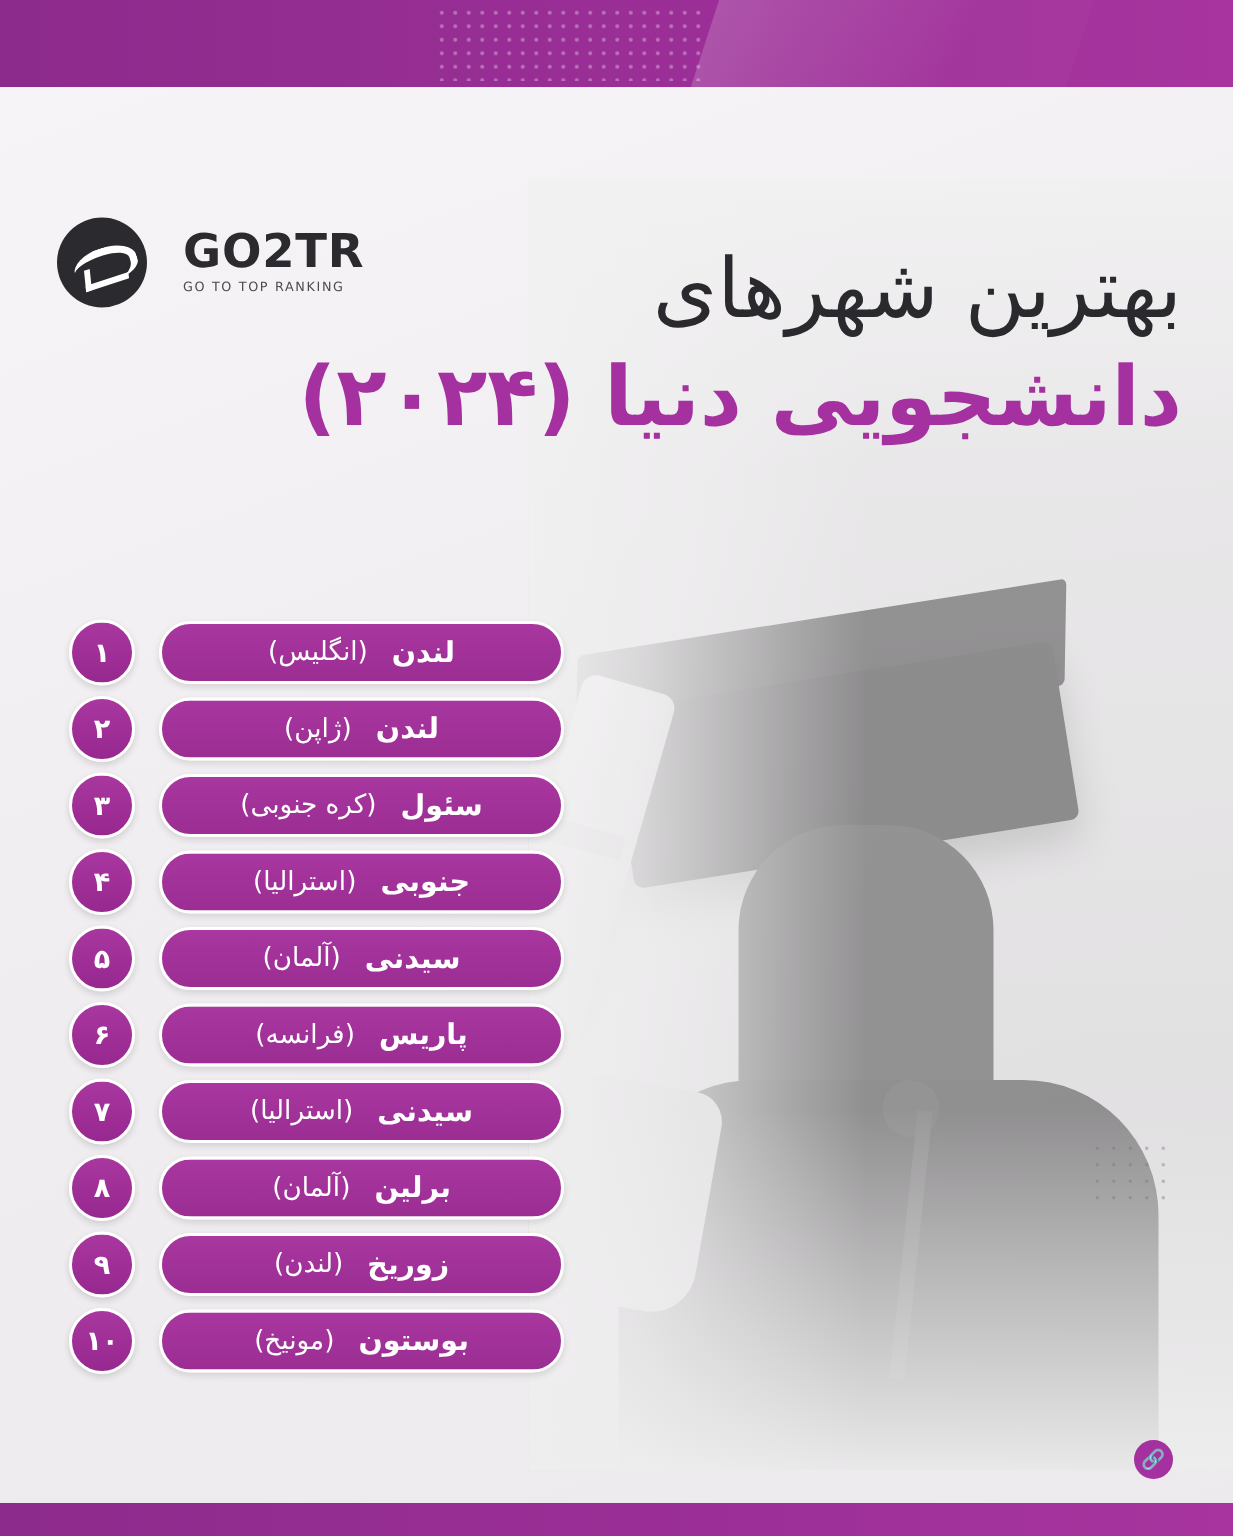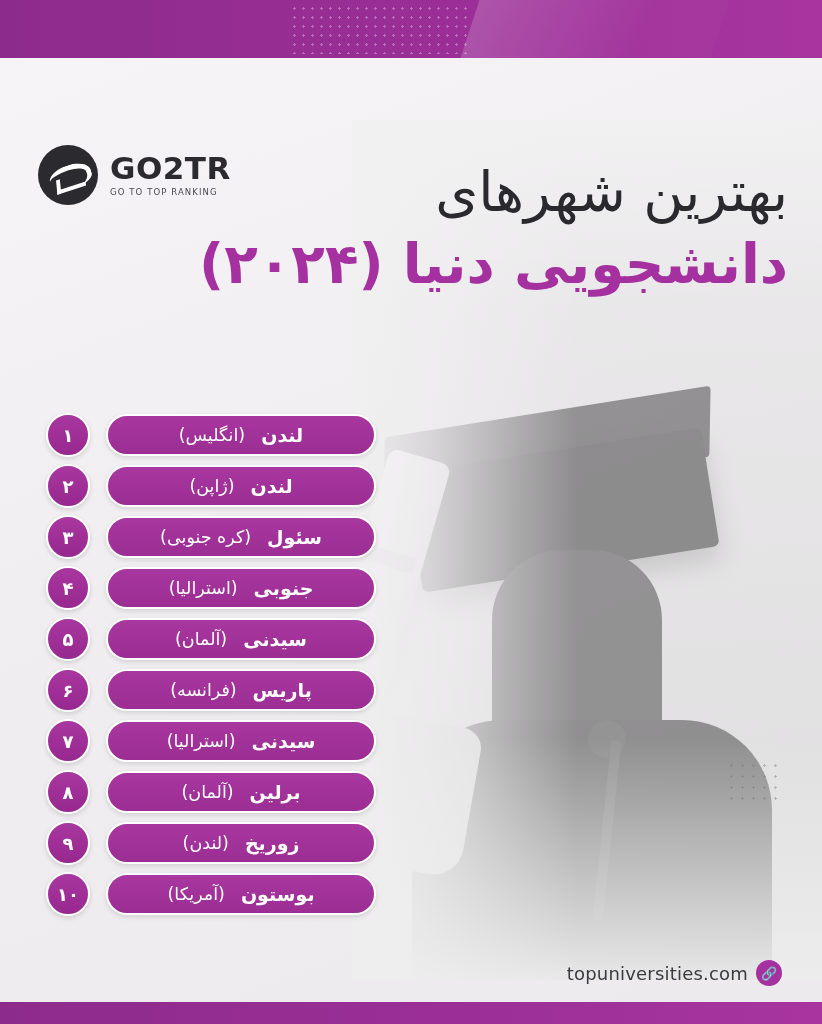--- a/index.html
+++ b/index.html
@@ -219,21 +219,21 @@
     position: absolute;
     left: 18px;
     top: 31px;
     width: 26px;
     height: 10px;
     border-bottom: 4px solid #ffffff;
     border-left: 4px solid #ffffff;
     transform: rotate(-18deg) skewX(-12deg);
   }
   .logo-text {
-    margin-left: 12px;
+    margin-left: 24px;
     line-height: 1;
   }
   .logo-name {
     font-size: 31px;
     font-weight: bold;
     color: #2b2b2f;
     letter-spacing: 0.5px;
   }
   .logo-sub {
     font-size: 8.5px;
@@ -464,27 +464,26 @@
       <div class="pill">
         <span>زوریخ</span>
         <span class="country">(لندن)</span>
       </div>
       <div class="badge">۹</div>
     </div>
 
     <div class="row">
       <div class="pill">
         <span>بوستون</span>
-        <span class="country">(آمریکا)</span>
+        <span class="country">(مونیخ)</span>
       </div>
       <div class="badge">۱۰</div>
     </div>
 
   </div>
 
   <div class="footer">
-    <span class="footer-text">topuniversities.com</span>
     <span class="footer-badge">🔗</span>
   </div>
 
   <div class="bottom-bar"></div>
 
 </div>
 
 </body></html>

